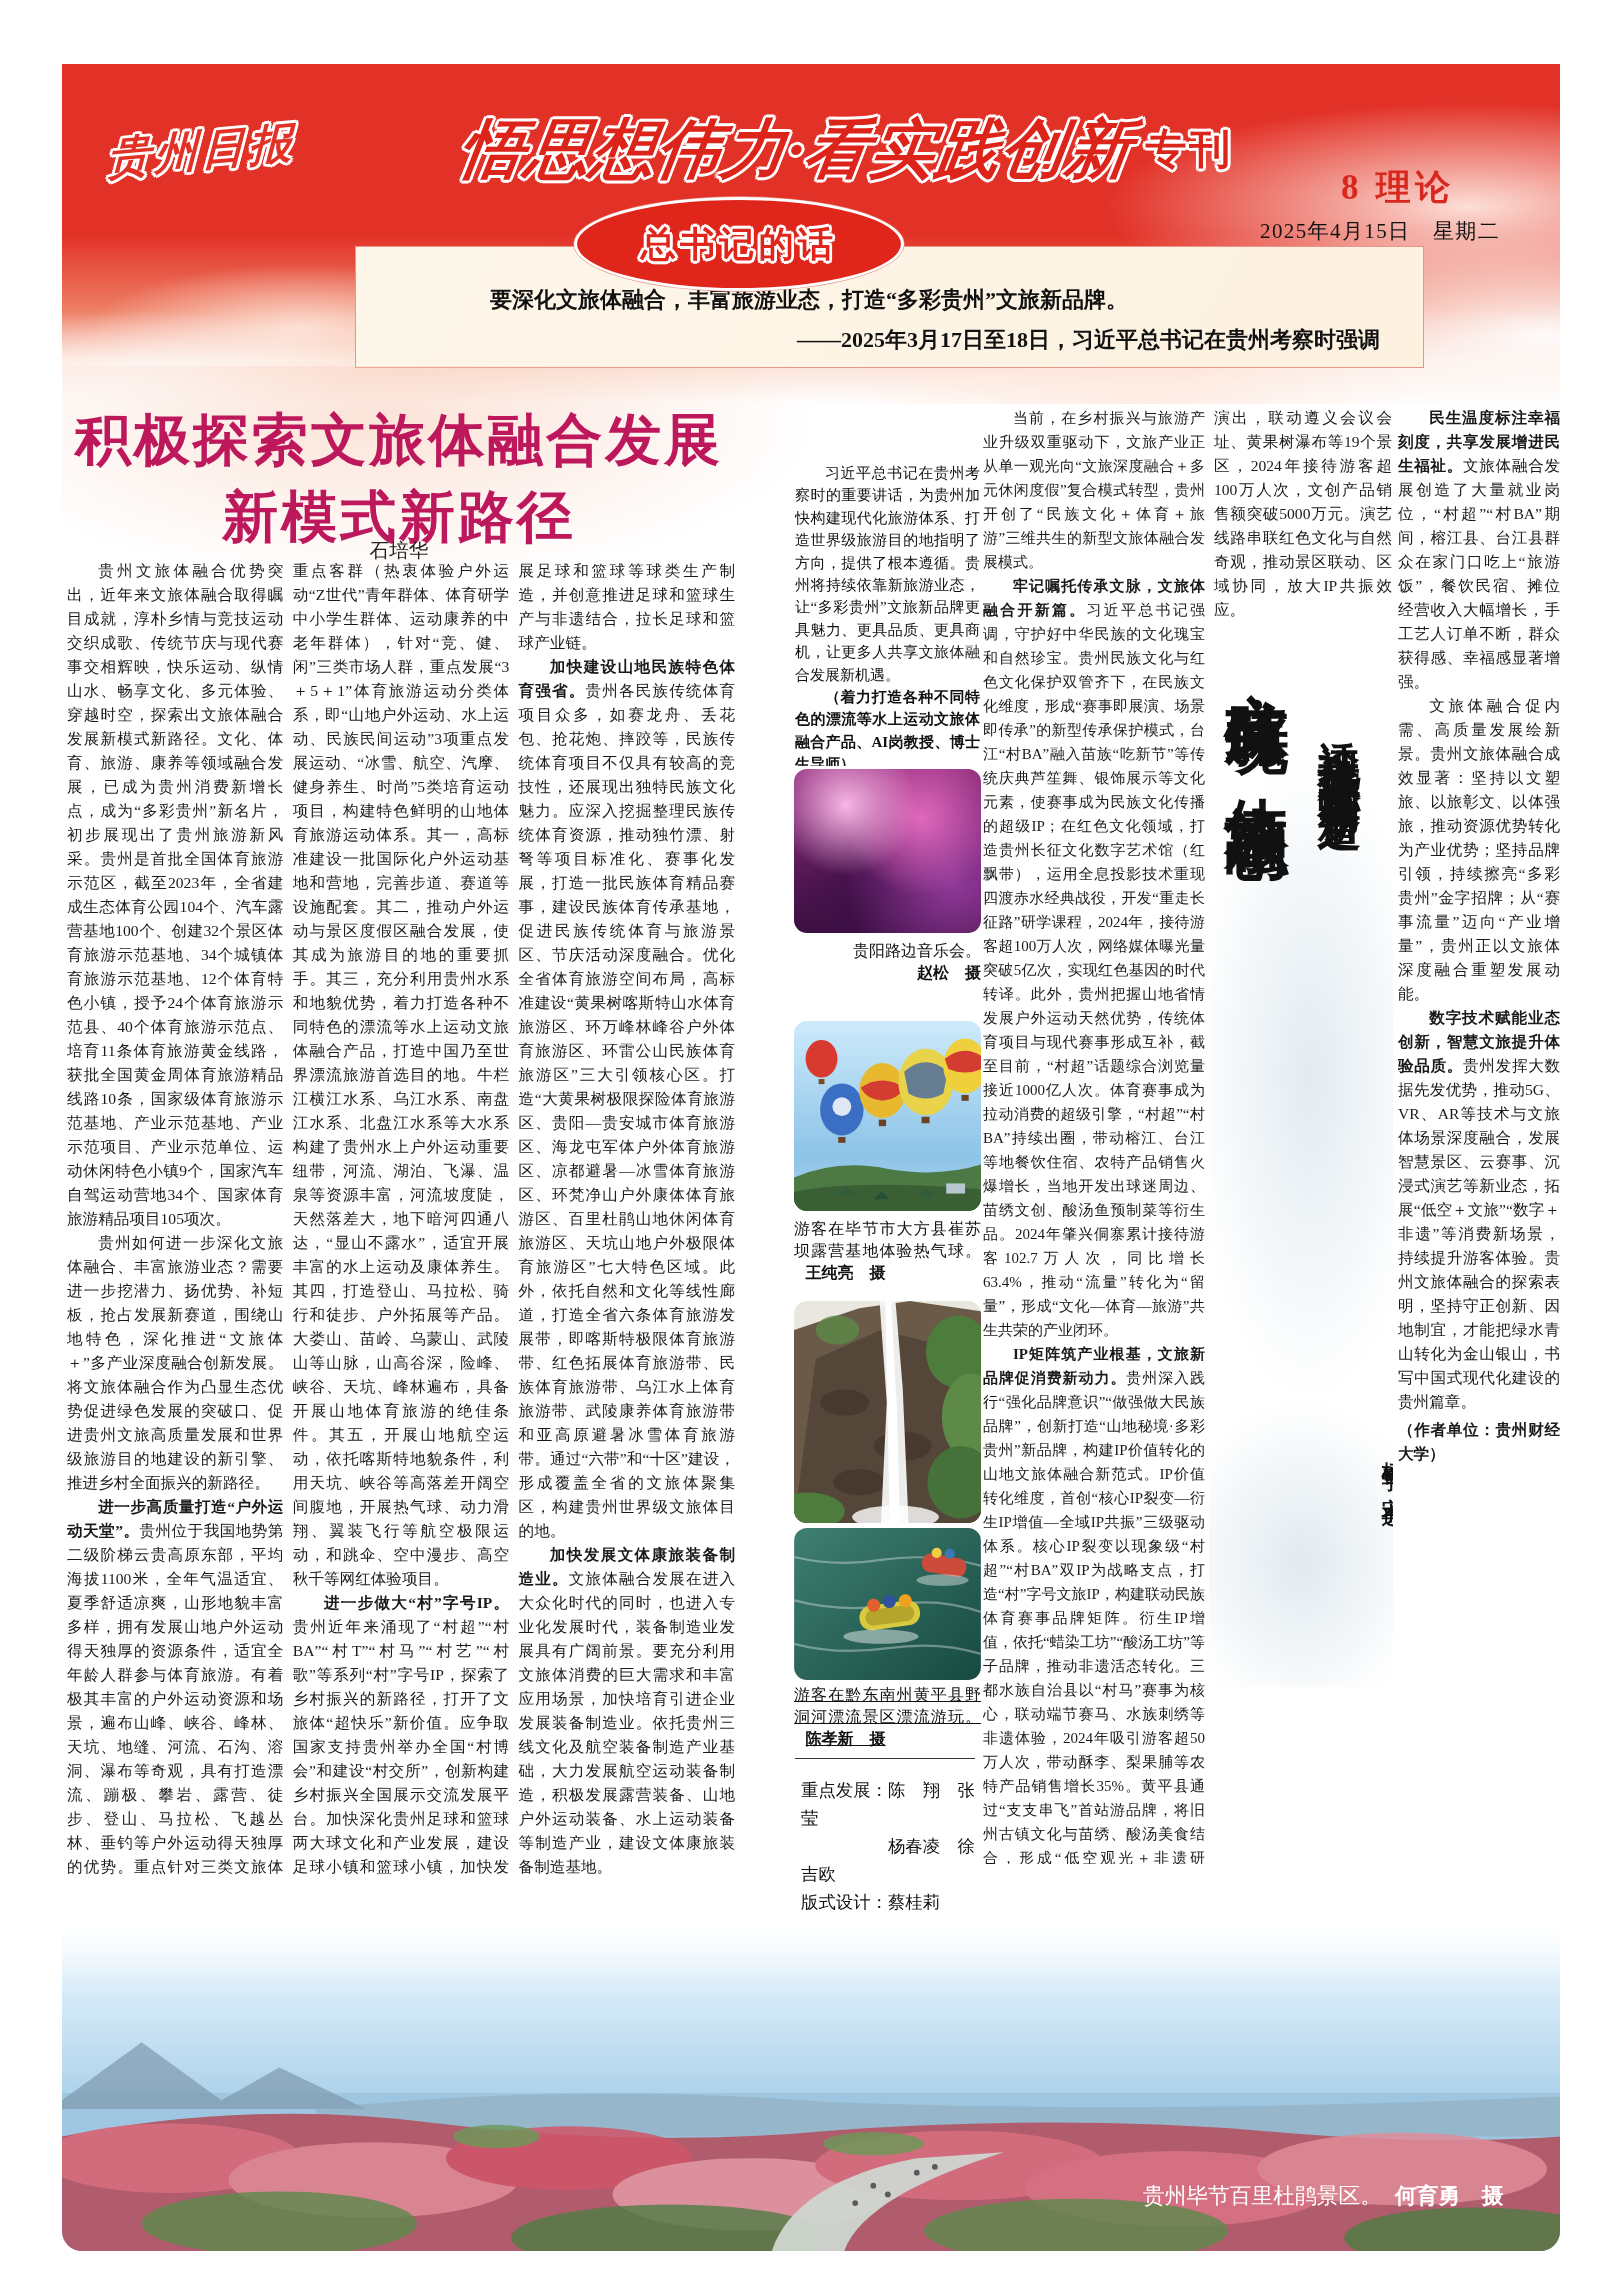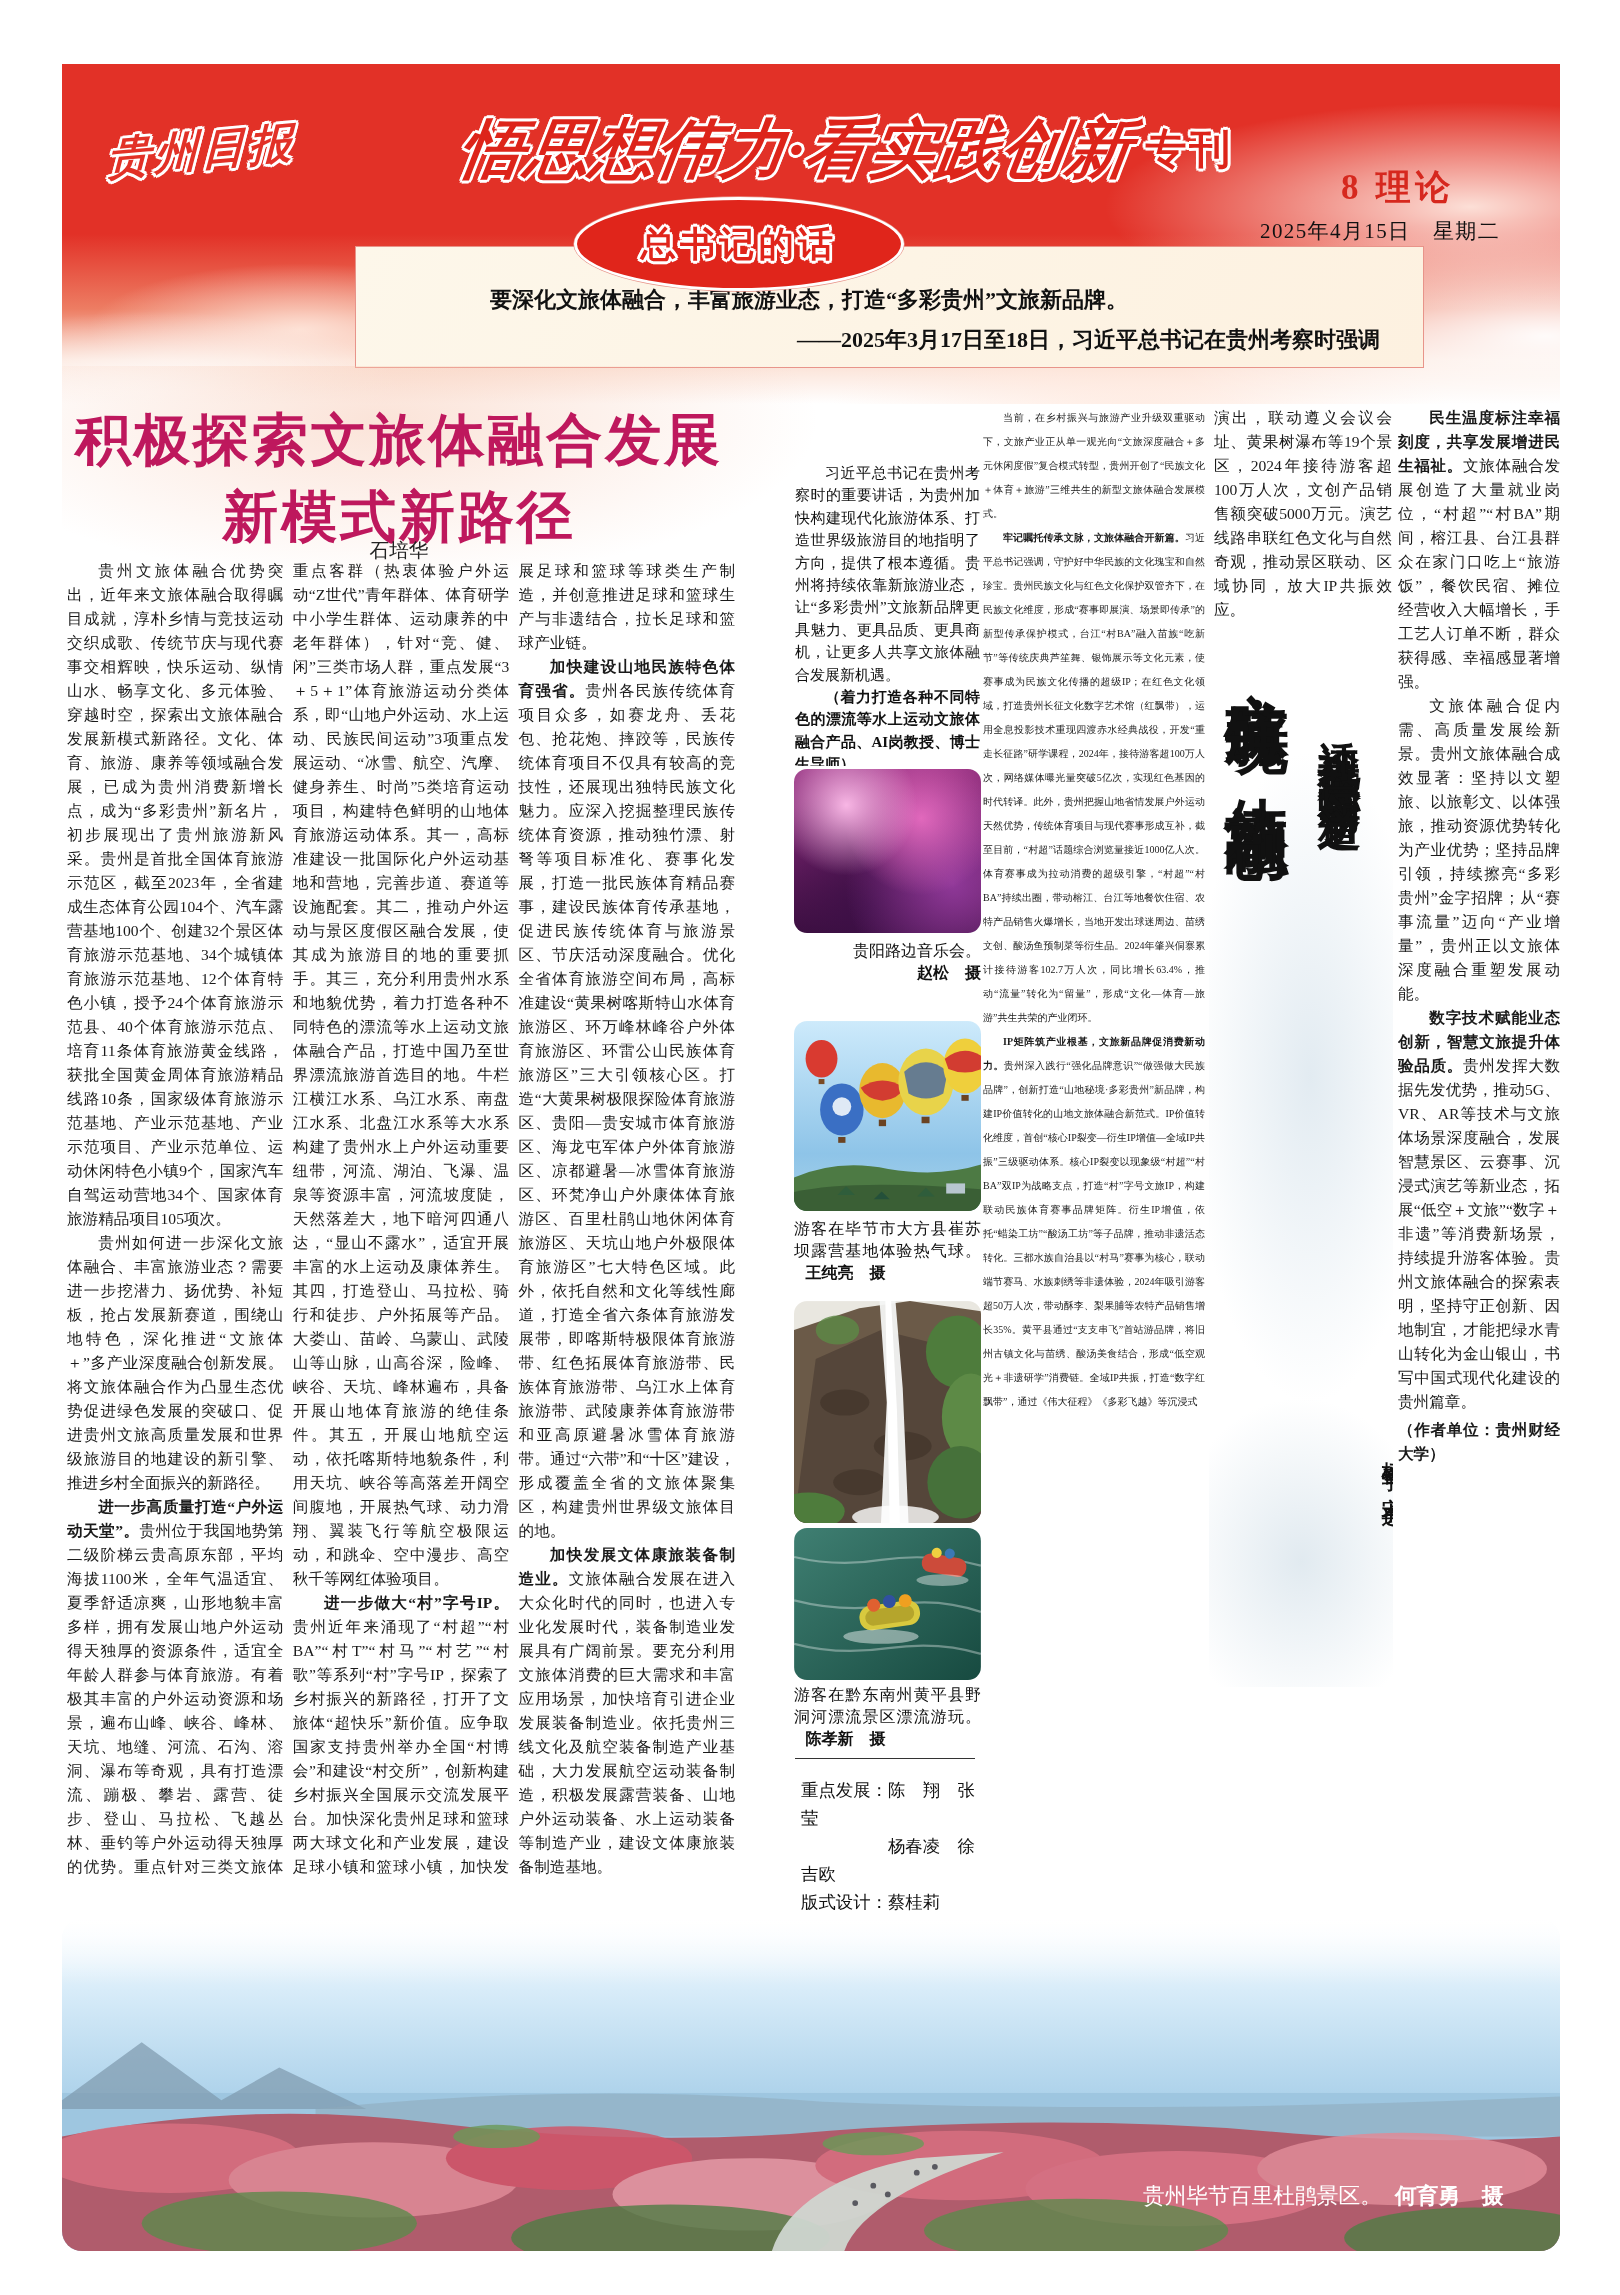--- a/index.html
+++ b/index.html
@@ -56,27 +56,27 @@
     background:
       radial-gradient(circle at 28% 22%, rgba(255,190,235,.95), rgba(255,190,235,0) 38%),
       radial-gradient(circle at 68% 30%, rgba(250,120,205,.8), rgba(250,120,205,0) 45%),
       radial-gradient(circle at 85% 70%, rgba(150,60,160,.9), rgba(150,60,160,0) 55%),
       radial-gradient(circle at 40% 85%, rgba(60,15,70,.95), rgba(60,15,70,0) 70%),
       linear-gradient(180deg,#93307f 0%,#6e2066 55%,#3c0f3e 100%);}
   .cap{position:absolute;left:794px;width:187px;font-size:16px;line-height:22px;color:#111;}
   .cap .credit{font-weight:bold;margin-left:11.6px;white-space:nowrap;}
   .cap1{top:940px;text-align:right;}
   .cap2{top:1218px;text-align:justify;}
-  .cap3{top:1684px;text-align:justify;}
+  .cap3{top:1684px;text-align:justify;text-decoration:underline;}
   .cap-indent{text-indent:2em;}
   .divider{position:absolute;left:795px;top:1758px;width:180px;height:1.4px;background:#333;}
   .credits{position:absolute;left:801px;top:1776px;width:181px;font-size:17.4px;line-height:28px;color:#111;}
   
   .ra-colA{position:absolute;left:983px;top:406px;width:222px;height:1458px;overflow:hidden;
-    font-size:10px;line-height:24px;text-align:justify;}
+    font-size:15px;line-height:24px;text-align:justify;}
   .ra-mid{position:absolute;left:1214px;top:406px;width:178px;height:216px;overflow:hidden;
     font-size:15.6px;line-height:24px;text-align:justify;}
   .ra-mid p{text-indent:0;}
   .ra-title{position:absolute;left:1209px;top:636px;width:184px;height:1051px;overflow:hidden;
     background:
       radial-gradient(ellipse 159px 434px at 55% 42%, rgba(223,233,240,.9), rgba(255,255,255,0) 75%),
       radial-gradient(ellipse 174px 217px at 50% 88%, rgba(205,220,230,.6), rgba(255,255,255,0) 75%);}
   .vt-wrap{display:flex;flex-direction:row;gap:10px;height:100%;padding-left:4.3px;}
   .vt-col{writing-mode:vertical-lr;text-orientation:upright;font-weight:bold;color:#111;}
   .vt-main{font-size:64px;letter-spacing:7.2px;margin-top:4.3px;}

